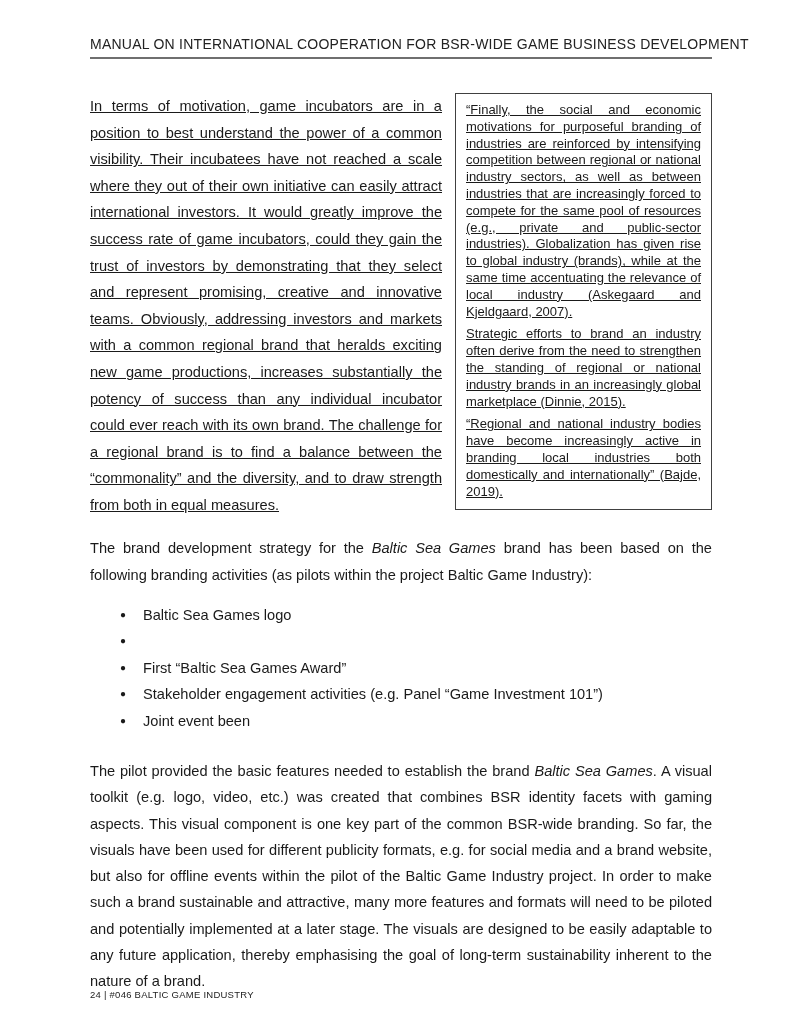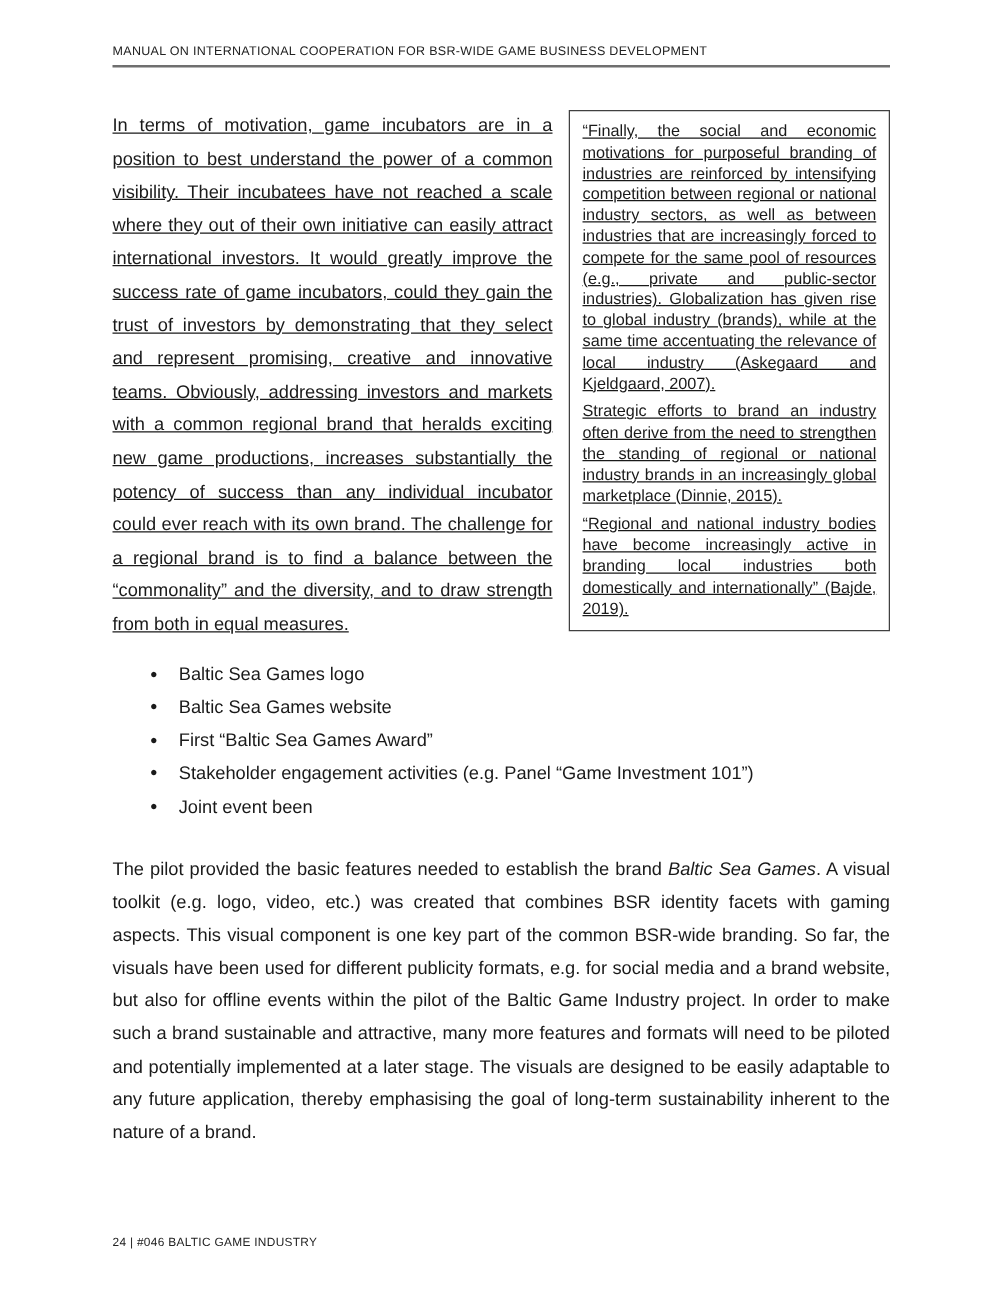--- a/index.html
+++ b/index.html
@@ -9,21 +9,21 @@
     height: 1035px;
     margin: 0 auto;
     background: #ffffff;
     box-sizing: border-box;
     padding: 36px 88px 0 90px;
     overflow: hidden;
     font-family: "Liberation Sans", sans-serif;
     color: #1a1a1a;
   }
   .header-title {
-    font-size: 10px;
+    font-size: 14px;
     letter-spacing: 0.25px;
     color: #222222;
     white-space: nowrap;
   }
   .header-rule {
     border: none;
     border-top: 2px solid #6f6f6f;
     margin: 5px 0 0 0;
   }
   .columns {
@@ -96,29 +96,29 @@
 
   <div class="columns">
     <p class="intro">In terms of motivation, game incubators are in a position to best understand the power of a common visibility. Their incubatees have not reached a scale where they out of their own initiative can easily attract international investors. It would greatly improve the success rate of game incubators, could they gain the trust of investors by demonstrating that they select and represent promising, creative and innovative teams. Obviously, addressing investors and markets with a common regional brand that heralds exciting new game productions, increases substantially the potency of success than any individual incubator could ever reach with its own brand. The challenge for a regional brand is to find a balance between the “commonality” and the diversity, and to draw strength from both in equal measures.</p>
     <div class="quote-box">
       <p>“Finally, the social and economic motivations for purposeful branding of industries are reinforced by intensifying competition between regional or national industry sectors, as well as between industries that are increasingly forced to compete for the same pool of resources (e.g., private and public-sector industries). Globalization has given rise to global industry (brands), while at the same time accentuating the relevance of local industry (Askegaard and Kjeldgaard, 2007).</p>
       <p>Strategic efforts to brand an industry often derive from the need to strengthen the standing of regional or national industry brands in an increasingly global marketplace (Dinnie, 2015).</p>
       <p>“Regional and national industry bodies have become increasingly active in branding local industries both domestically and internationally” (Bajde, 2019).</p>
     </div>
   </div>
 
+  <p class="para"><span>The brand development strategy for the </span><span class="it">Baltic Sea Games</span><span> brand has been based on the following branding activities (as pilots within the project Baltic Game Industry):</span></p>
 
   <ul class="bullets">
     <li>
         <span class="bullet-glyph">●</span>
         <span>Baltic Sea Games logo</span>
       </li>
     <li>
         <span class="bullet-glyph">●</span>
-        <span>Baltic Sea Games website</span>
       </li>
     <li>
         <span class="bullet-glyph">●</span>
         <span>First “Baltic Sea Games Award”</span>
       </li>
     <li>
         <span class="bullet-glyph">●</span>
         <span>Stakeholder engagement activities (e.g. Panel “Game Investment 101”)</span>
       </li>
     <li>

